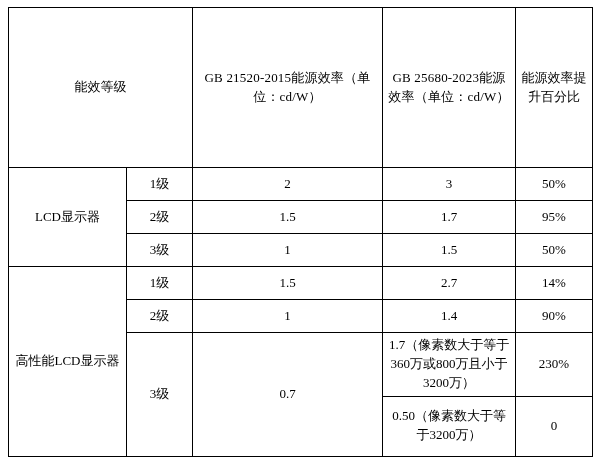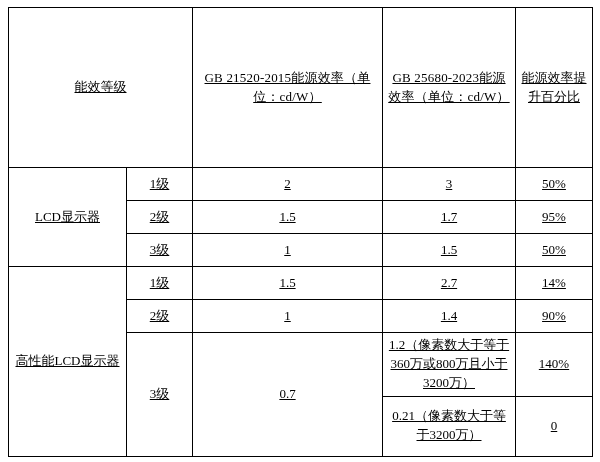--- a/index.html
+++ b/index.html
@@ -19,21 +19,20 @@
     width: 600px;
     height: 462px;
     box-sizing: border-box;
   }
   table.eff {
     border-collapse: collapse;
     table-layout: fixed;
     margin-left: 8px;
     margin-top: 7px;
     width: 584px;
-    text-decoration: underline;
   }
   table.eff td {
     border: 1px solid #000000;
     text-align: center;
     vertical-align: middle;
     font-size: 13px;
     line-height: 1.45;
     padding: 3px 4px;
     box-sizing: border-box;
   }
@@ -104,22 +103,22 @@
       </tr>
       <tr class="rowh">
         <td>2级</td>
         <td>1</td>
         <td>1.4</td>
         <td>90%</td>
       </tr>
       <tr class="rowh-tall">
         <td rowspan="2">3级</td>
         <td rowspan="2">0.7</td>
-        <td class="multi">1.2（像素数大于等于360万或800万且小于3200万）</td>
-        <td>140%</td>
+        <td class="multi">1.7（像素数大于等于360万或800万且小于3200万）</td>
+        <td>230%</td>
       </tr>
       <tr class="rowh-tall">
-        <td class="multi">0.21（像素数大于等于3200万）</td>
+        <td class="multi">0.50（像素数大于等于3200万）</td>
         <td>0</td>
       </tr>
     </tbody>
   </table>
 </div>
 
 </body></html>

